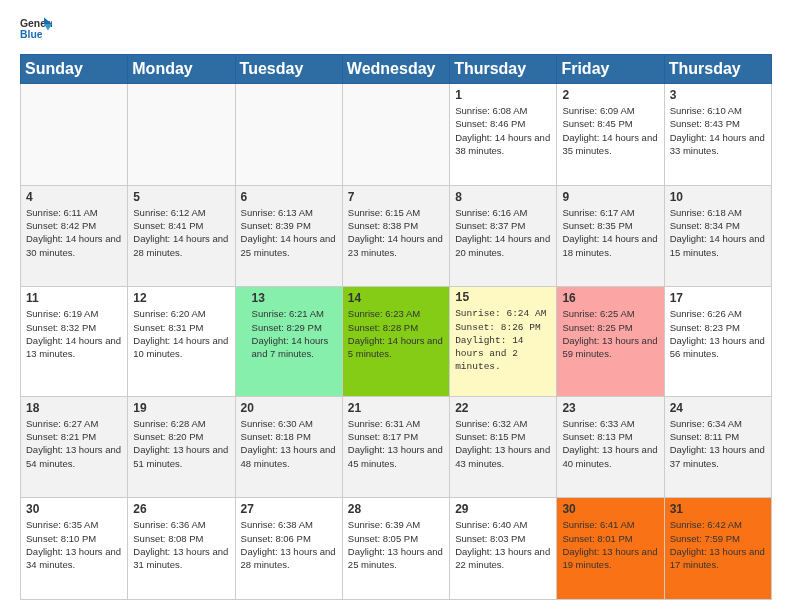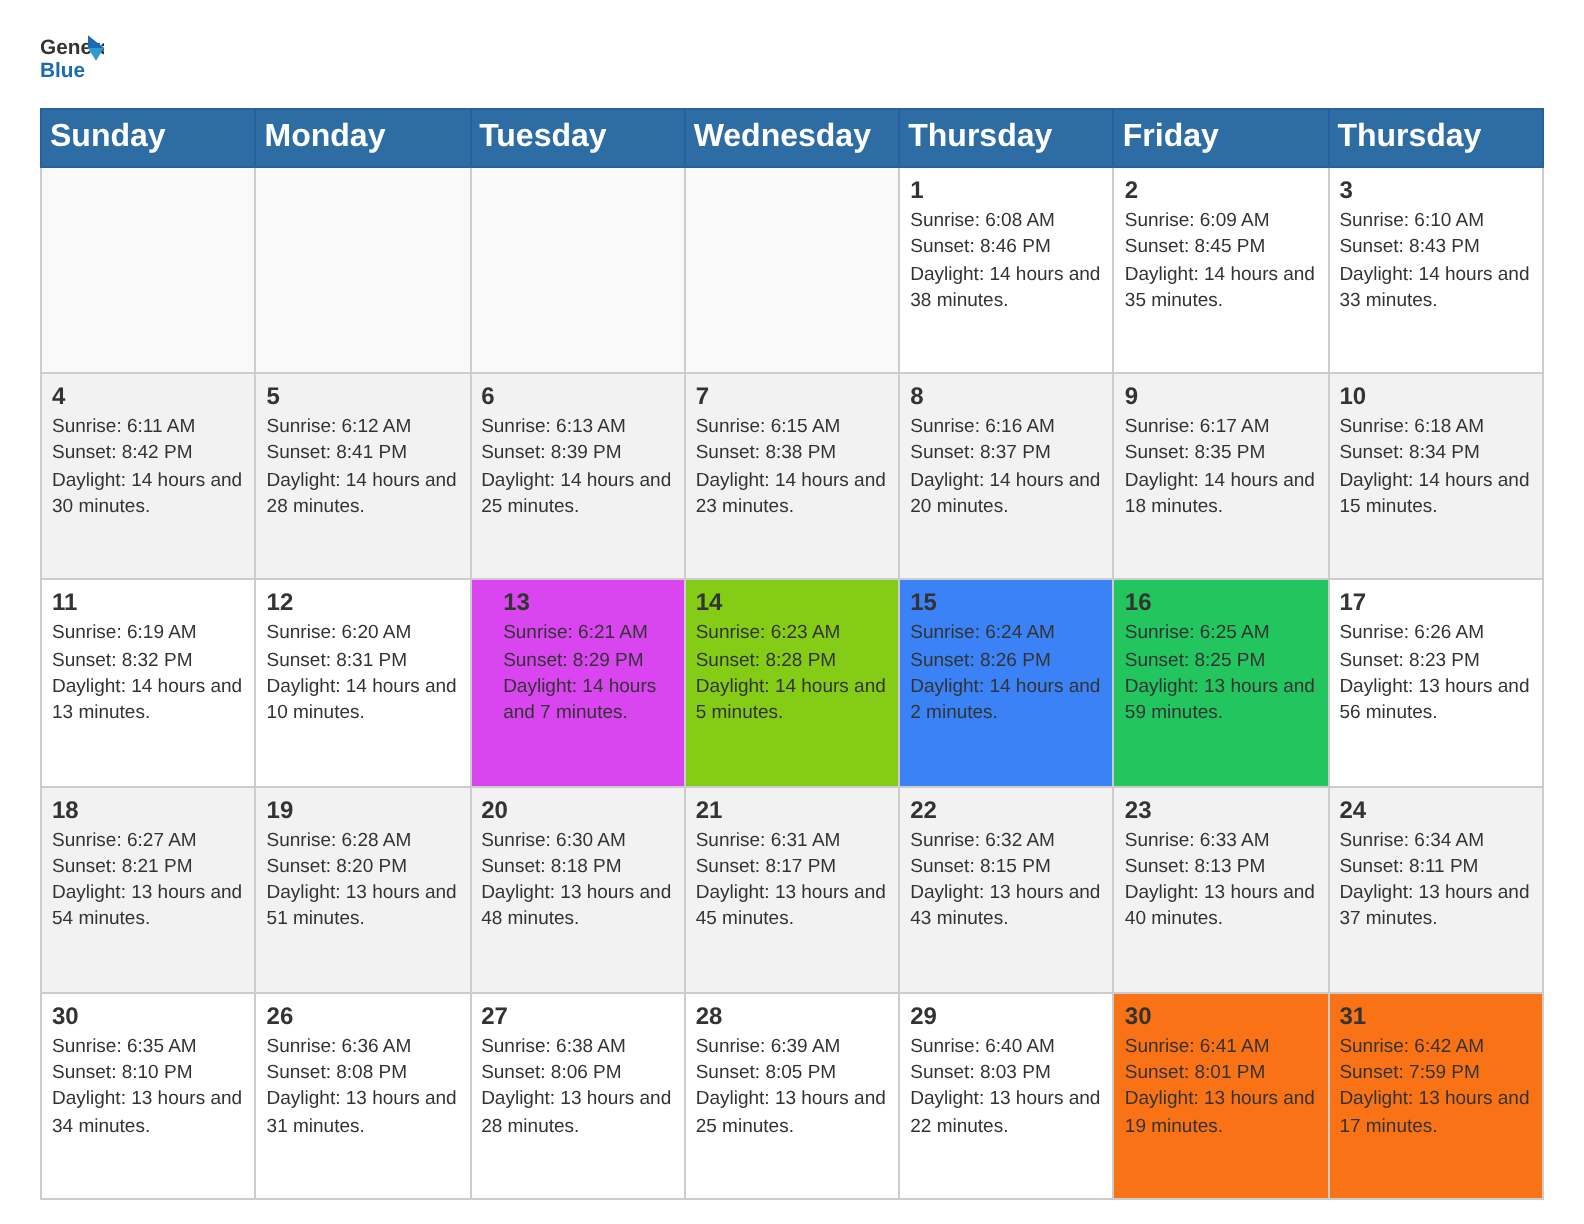--- a/index.html
+++ b/index.html
@@ -173,33 +173,33 @@
         </tr>
         <tr>
           <td style="background: rgb(255, 255, 255);">
             <span class="day-num">11</span>
 <div class="day-info">Sunrise: 6:19 AM<br>Sunset: 8:32 PM<br>Daylight: 14 hours and 13 minutes.</div>
           </td>
           <td style="background: rgb(255, 255, 255);">
             <span class="day-num">12</span>
 <div class="day-info">Sunrise: 6:20 AM<br>Sunset: 8:31 PM<br>Daylight: 14 hours and 10 minutes.</div>
           </td>
-          <td style="background: #d946ef; padding-left: 16px;">
+          <td style="background: #86efac; padding-left: 16px;">
             <span class="day-num">13</span>
 <div class="day-info">Sunrise: 6:21 AM<br>Sunset: 8:29 PM<br>Daylight: 14 hours and 7 minutes.</div>
           </td>
           <td style="background: #84cc16;">
             <span class="day-num">14</span>
 <div class="day-info">Sunrise: 6:23 AM<br>Sunset: 8:28 PM<br>Daylight: 14 hours and 5 minutes.</div>
           </td>
-          <td style="background: #3b82f6;">
+          <td style="background: #fef9c3; font-family: Liberation Mono, monospace;">
             <span class="day-num">15</span>
 <div class="day-info">Sunrise: 6:24 AM<br>Sunset: 8:26 PM<br>Daylight: 14 hours and 2 minutes.</div>
           </td>
-          <td style="background: #22c55e;">
+          <td style="background: #fca5a5;">
             <span class="day-num">16</span>
 <div class="day-info">Sunrise: 6:25 AM<br>Sunset: 8:25 PM<br>Daylight: 13 hours and 59 minutes.</div>
           </td>
           <td style="background: rgb(255, 255, 255);">
             <span class="day-num">17</span>
 <div class="day-info">Sunrise: 6:26 AM<br>Sunset: 8:23 PM<br>Daylight: 13 hours and 56 minutes.</div>
           </td>
         </tr>
         <tr>
           <td style="background: rgb(242, 242, 242);">

